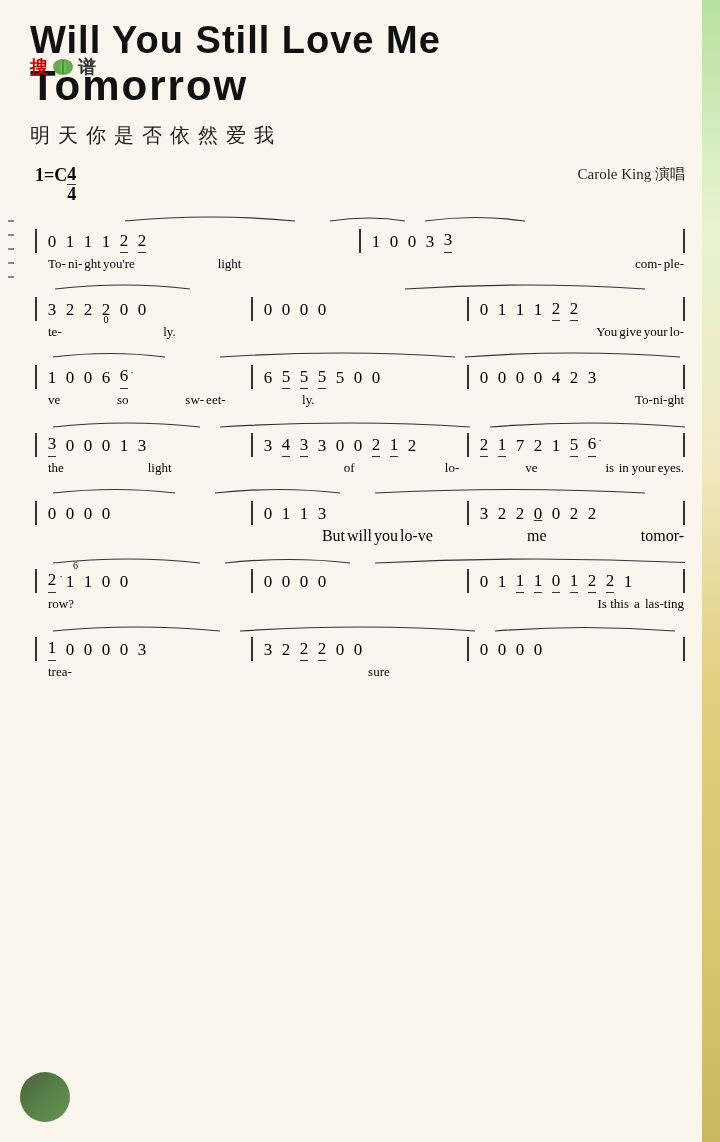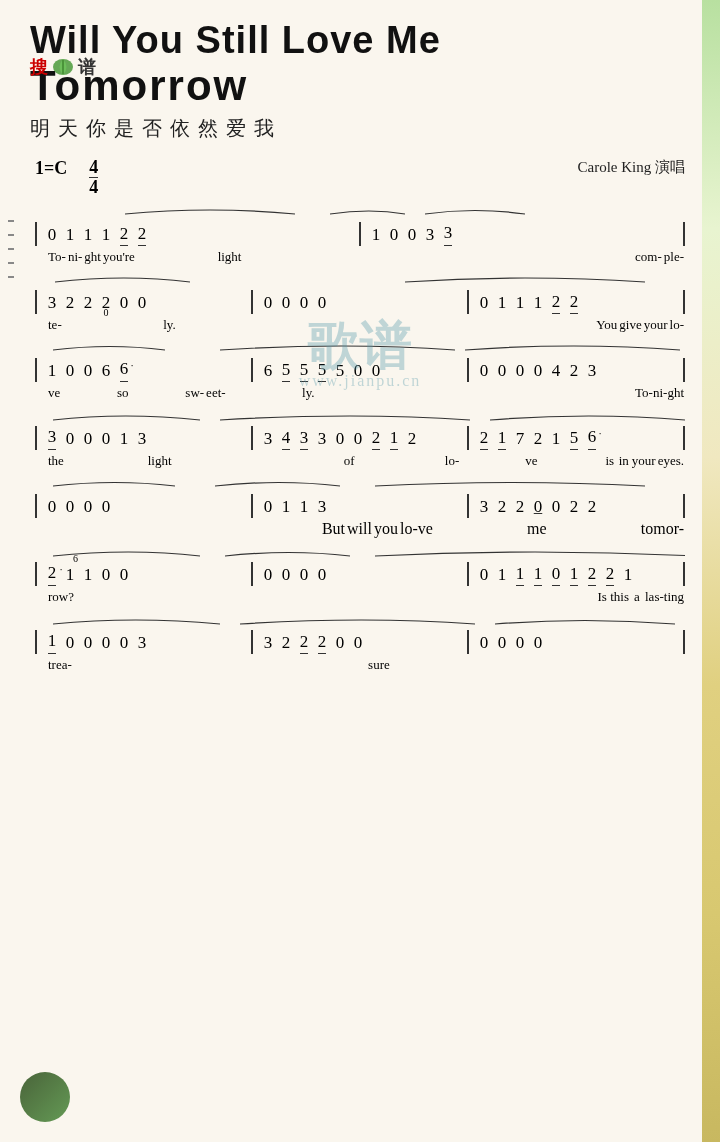--- a/index.html
+++ b/index.html
@@ -78,21 +78,21 @@
       font-family: 'Arial Black', 'Impact', sans-serif;
       font-size: 42px;
       font-weight: 900;
       color: #111;
       letter-spacing: 2px;
     }
     .title-chinese {
       font-size: 20px;
       color: #222;
       letter-spacing: 8px;
-      margin-top: 5px;
+      margin-top: 12px;
       font-family: 'SimSun', serif;
     }
 
     
     .watermark {
       position: absolute;
       top: 320px;
       left: 50%;
       transform: translateX(-50%);
       text-align: center;
@@ -270,36 +270,32 @@
     <span class="logo-pu">谱</span>
   </div>
 
   <div class="title-area">
     <div class="title-main">Will You Still Love Me</div>
     <div class="title-sub">Tomorrow</div>
     <div class="title-chinese">明天你是否依然爱我</div>
   </div>
 
   <div class="key-line">
-    <div style="display:flex;align-items:flex-start;gap:22px;">
+    <div style="display:flex;align-items:flex-start;gap:0;">
       <span class="key-sig">
         <span>1=C</span>
       </span>
       <div class="time-sig">
         <span style="border-bottom:1.5px solid #333;padding-bottom:1px;line-height:1;display:block;text-align:center;">4</span>
         <span style="line-height:1;display:block;text-align:center;">4</span>
       </div>
     </div>
     <div class="performer">Carole King 演唱</div>
   </div>
 
-  <div class="watermark">
-    <div class="watermark-cn">歌谱</div>
-    <div class="watermark-url">www.jianpu.cn</div>
-  </div>
 
   <div class="music-content">
 
     <div class="section-wrapper music-block">
       <svg class="row-svg" style="height:32px;position:absolute;top:0;left:0;width:100%;">
 
         <path d="M 90 8 Q 175 0 260 8" stroke="#333" stroke-width="1.2" fill="none"></path>
 
         <path d="M 295 8 Q 335 2 370 8" stroke="#333" stroke-width="1.2" fill="none"></path>
 

